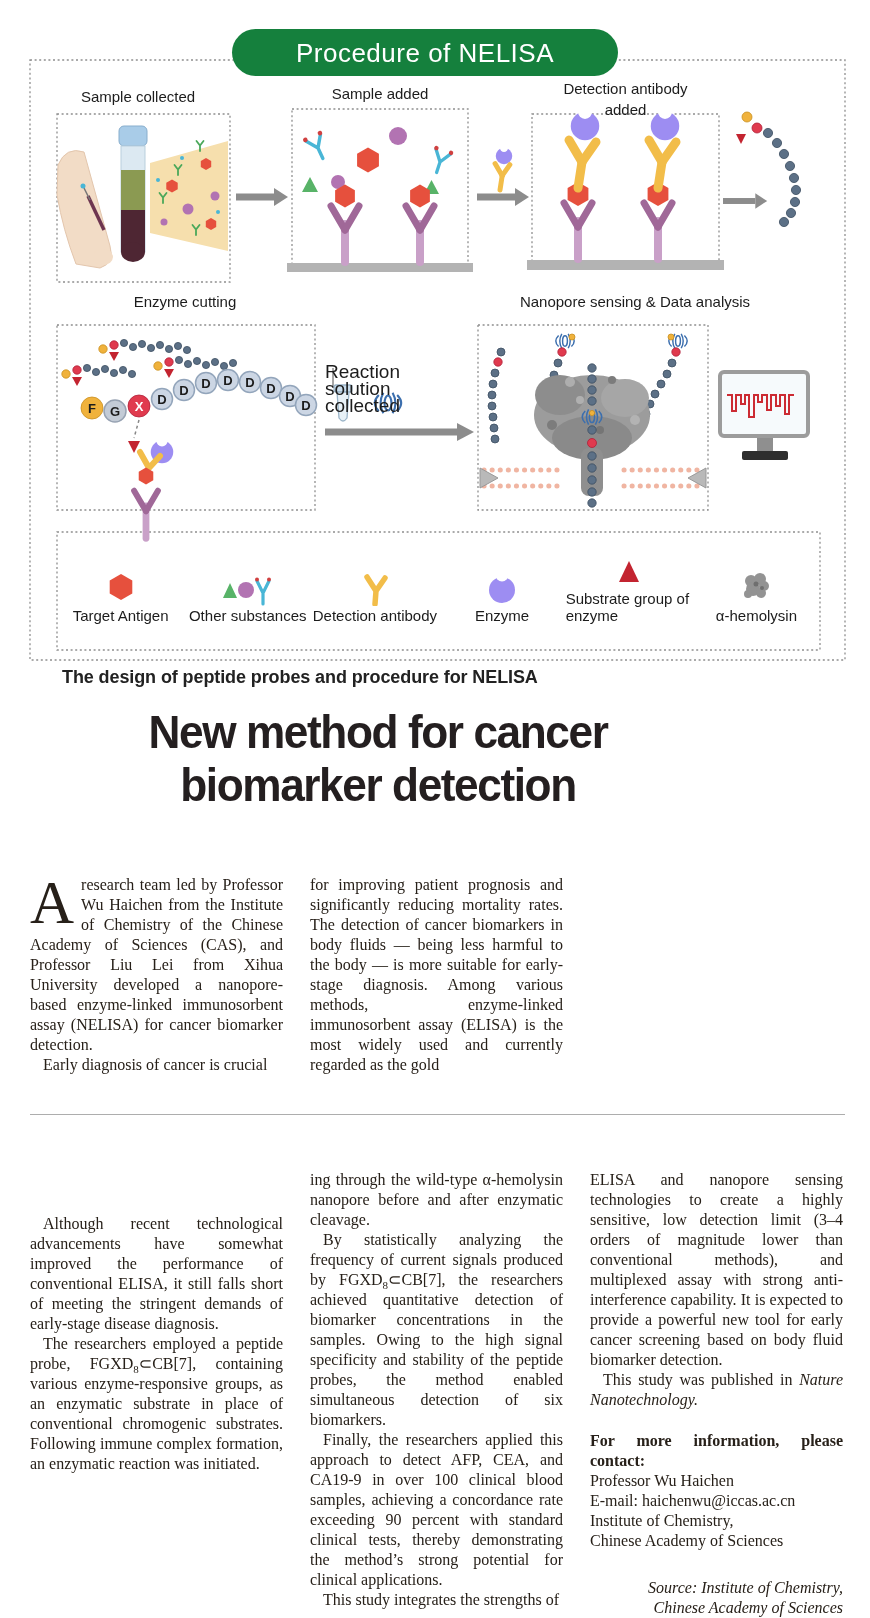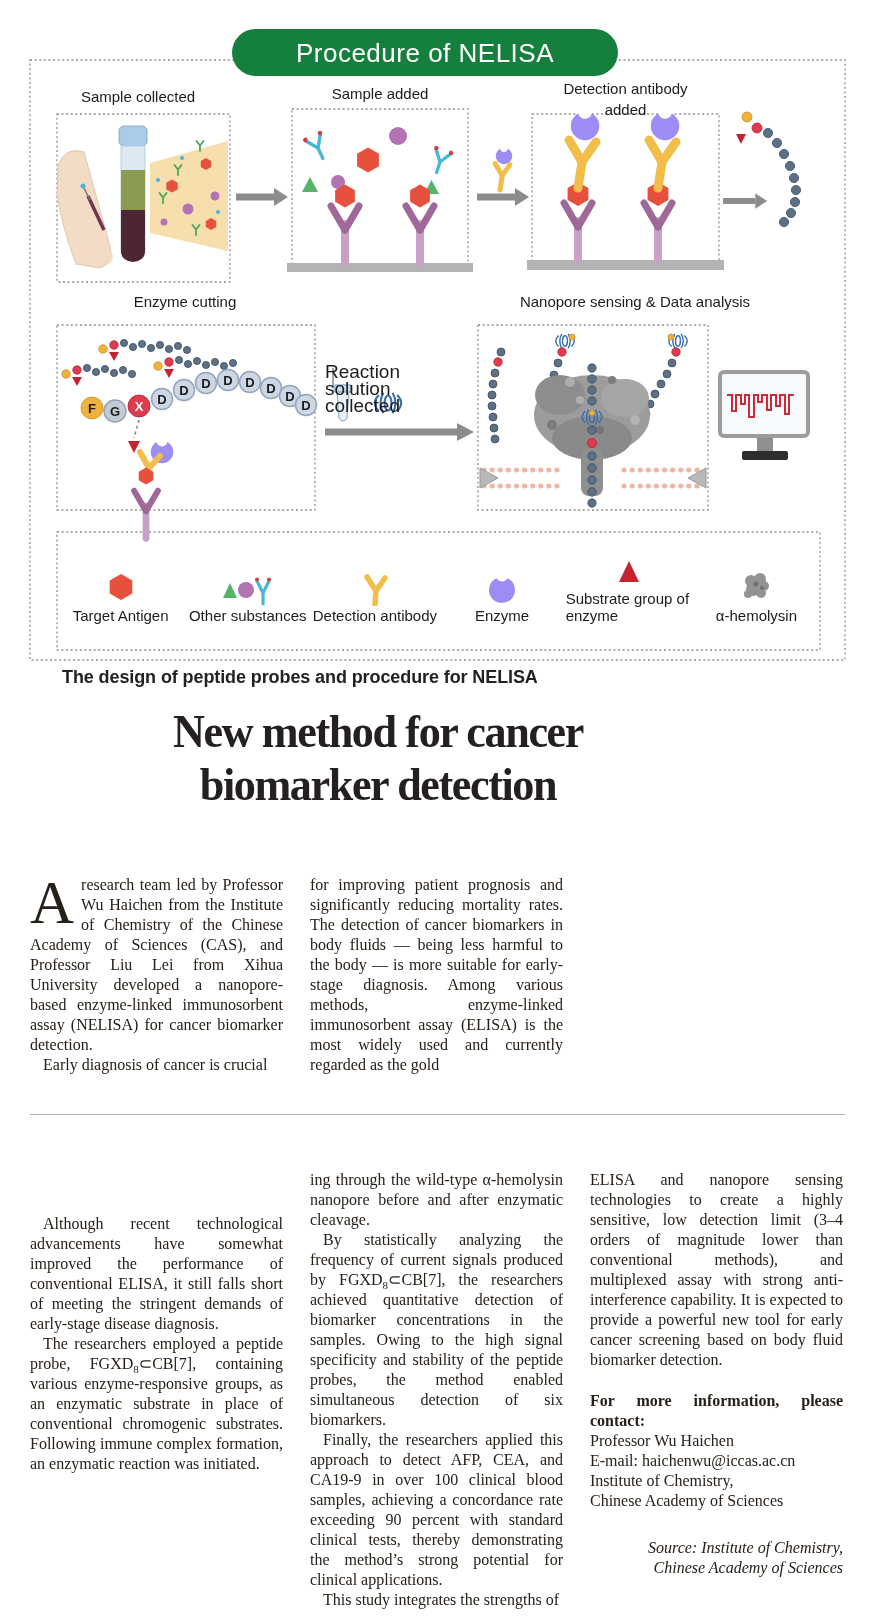--- a/index.html
+++ b/index.html
@@ -15,21 +15,21 @@
           line-height:17px;color:#1c1c1c;text-align:left;margin-top:32px;}
   
   .legend{position:absolute;z-index:2;left:57px;top:551px;width:763px;height:114px;
           display:grid;grid-template-columns:repeat(6,1fr);grid-template-rows:1fr 1fr;}
   .lg-cell{display:flex;flex-direction:column;align-items:center;justify-content:flex-end;padding-bottom:3px;}
   .lg-icon{height:38px;display:flex;align-items:flex-end;justify-content:center;}
   .lg-label{font-size:15px;color:#1c1c1c;margin-top:1px;}
   
   .caption{position:absolute;left:30px;top:667px;font-weight:700;font-size:18px;color:#222;
            letter-spacing:-.1px;z-index:2;margin-left:32px;}
-  .headline{position:absolute;left:0;top:705px;width:756px;text-align:center;z-index:2;font-family:Liberation Serif, serif;}
+  .headline{position:absolute;left:0;top:705px;width:756px;text-align:center;z-index:2;}
   .hl-line{font-weight:700;font-size:47px;line-height:53px;letter-spacing:-1.5px;color:#241f20;
            transform:scaleX(.94);transform-origin:50% 50%;}
   
   .cols{position:absolute;left:30px;width:815px;display:flex;gap:27px;z-index:2;}
   .col{width:253px;font-family:"Liberation Serif",serif;font-size:16px;line-height:20px;
        text-align:justify;color:#272019;}
   .col p{margin:0;}
   .col p.ind{text-indent:13px;}
   .dropcap{float:left;font-size:61px;line-height:49px;margin:3px 7px 0 0;color:#272019;}
   .pad-top{padding-top:44px;}
@@ -433,20 +433,21 @@
       <p class="ind"><span>The researchers employed a peptide probe, FGXD</span><sub>8</sub><span>⊂CB[7], containing various enzyme-responsive groups, as an enzymatic substrate in place of conventional chromogenic substrates. Following immune complex formation, an enzymatic reaction was initiated.</span></p>
     </div>
     <div class="col">
       <p>ing through the wild-type α-hemolysin nanopore before and after enzymatic cleavage.</p>
       <p class="ind"><span>By statistically analyzing the frequency of current signals produced by FGXD</span><sub>8</sub><span>⊂CB[7], the researchers achieved quantitative detection of biomarker concentrations in the samples. Owing to the high signal specificity and stability of the peptide probes, the method enabled simultaneous detection of six biomarkers.</span></p>
       <p class="ind">Finally, the researchers applied this approach to detect AFP, CEA, and CA19-9 in over 100 clinical blood samples, achieving a concordance rate exceeding 90 percent with standard clinical tests, thereby demonstrating the method’s strong potential for clinical applications.</p>
       <p class="ind">This study integrates the strengths of</p>
     </div>
     <div class="col">
       <p>ELISA and nanopore sensing technologies to create a highly sensitive, low detection limit (3–4 orders of magnitude lower than conventional methods), and multiplexed assay with strong anti-interference capability. It is expected to provide a powerful new tool for early cancer screening based on body fluid biomarker detection.</p>
+      <p class="ind"><span>This study was published in </span><i>Nature Nanotechnology.</i></p>
       <div class="contact">
         <div class="contact-h">For more information, please contact:</div>
         <div>Professor Wu Haichen</div>
         <div>E-mail: haichenwu@iccas.ac.cn</div>
         <div>Institute of Chemistry,</div>
         <div>Chinese Academy of Sciences</div>
       </div>
       <div class="source">
         <div>Source: Institute of Chemistry,</div>
         <div>Chinese Academy of Sciences</div>

